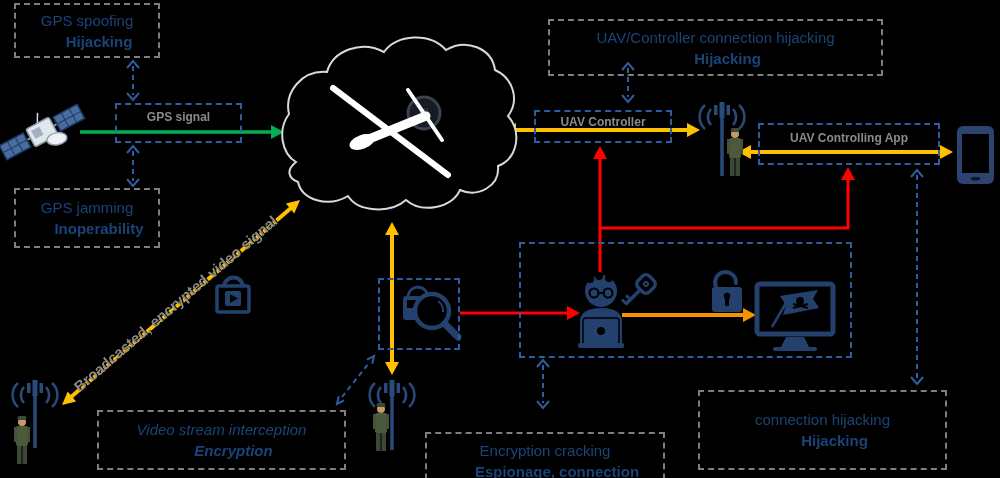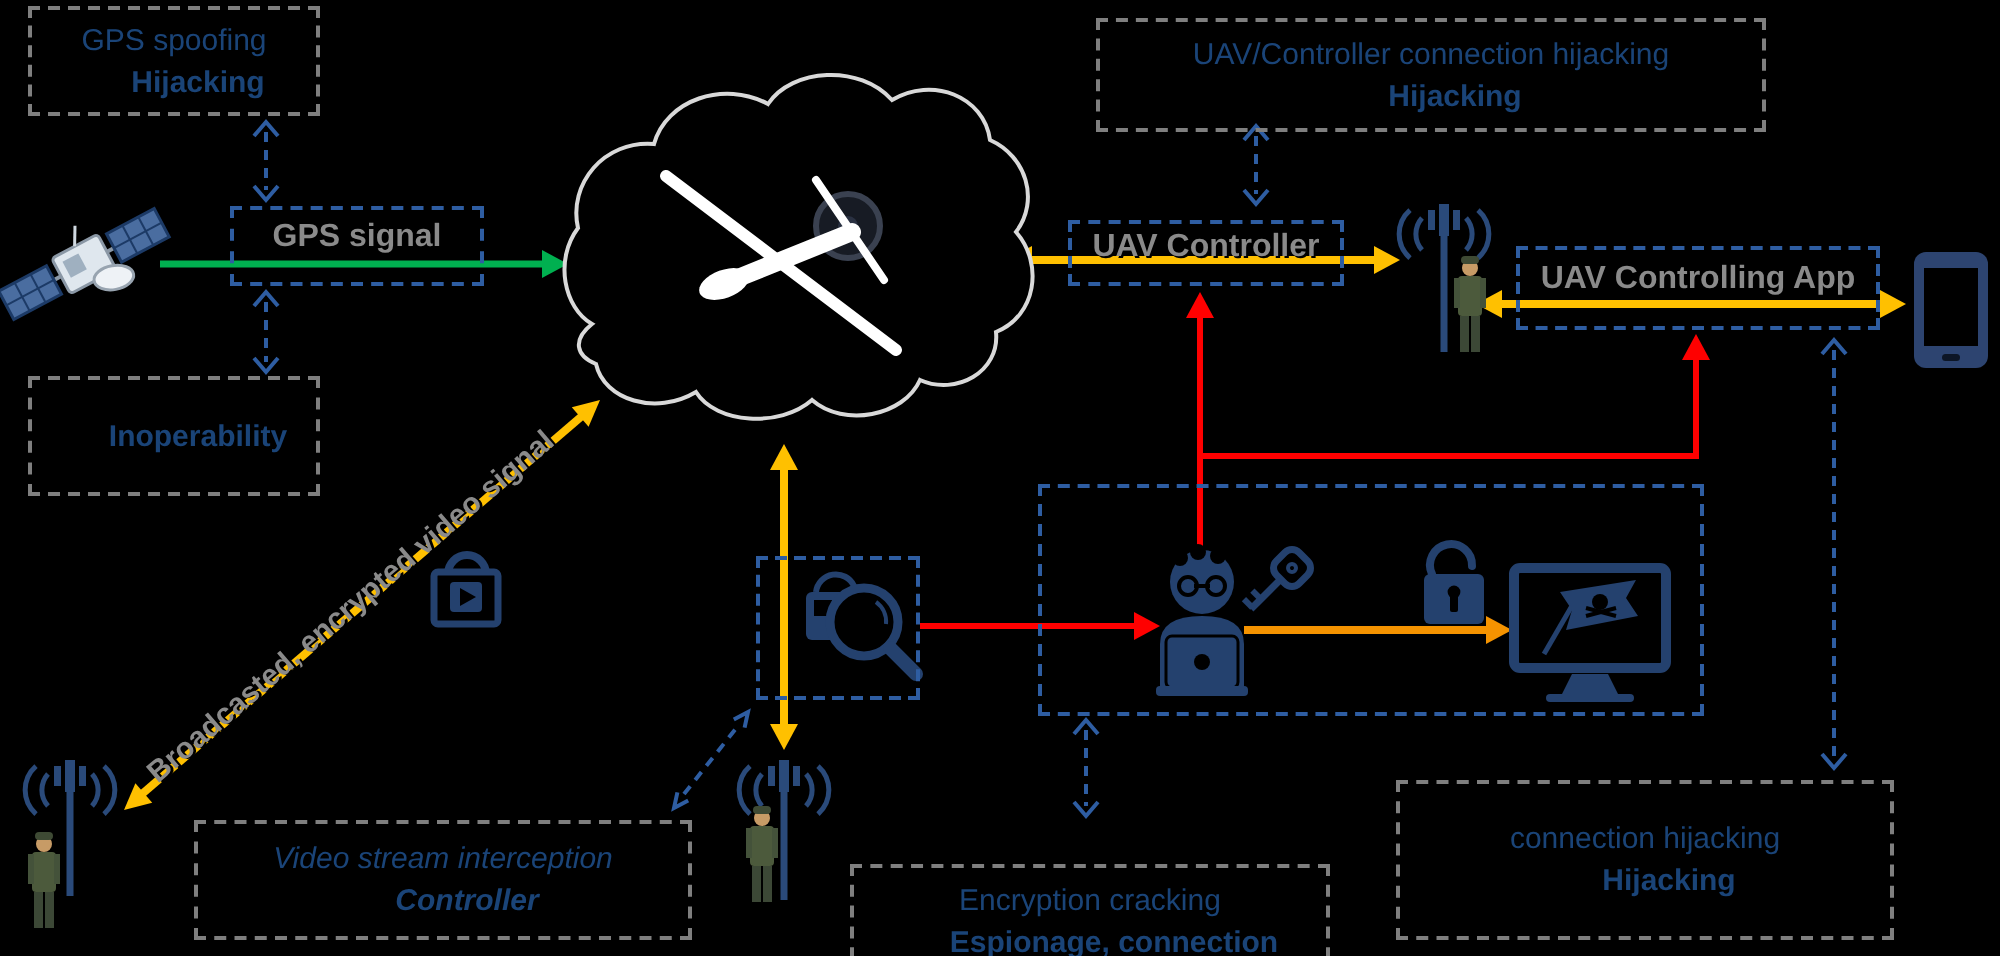--- a/index.html
+++ b/index.html
@@ -4,21 +4,21 @@
 <style>
   html,body{margin:0;padding:0;background:#000;}
   #stage{position:relative;width:1000px;height:478px;background:#000;overflow:hidden;
          font-family:"Liberation Sans",sans-serif;}
   #art{position:absolute;left:0;top:0;z-index:0;}
   .tbox{position:absolute;z-index:2;border:2px dashed #7f7f7f;color:#1a4478;
         display:flex;flex-direction:column;align-items:center;justify-content:center;
         text-align:center;font-size:15px;line-height:21px;box-sizing:border-box;}
   .tbox .impact{font-weight:bold;padding-left:24px;}
   .ebox{position:absolute;z-index:2;border:2px dashed #2e5da2;color:#8a8a8a;font-weight:bold;
-        font-size:16px;display:flex;justify-content:center;box-sizing:border-box;
+        font-size:12px;display:flex;justify-content:center;box-sizing:border-box;
         text-shadow:1px 1px 0 #000;}
   .obox{position:absolute;z-index:1;border:2px dashed #2e5da2;box-sizing:border-box;}
   #diag-label{position:absolute;z-index:2;left:76px;top:380px;color:#8a8a8a;font-weight:bold;
         font-size:15px;white-space:nowrap;transform:rotate(-40.5deg);transform-origin:0 50%;
         text-shadow:1px 1px 0 #000;}
 </style>
 </head>
 <body>
 
 <div id="stage">
@@ -258,31 +258,32 @@
 
 <div class="obox" style="left:378px;top:278px;width:82px;height:72px;"></div>
 <div class="obox" style="left:519px;top:242px;width:333px;height:116px;"></div>
 
 <div class="tbox" style="left:14px;top:3px;width:146px;height:55px;">
   <span class="attack">GPS spoofing</span>
   <span class="impact">Hijacking</span>
 </div>
 
 <div class="tbox" style="left:14px;top:188px;width:146px;height:60px;">
+  <span class="attack">GPS jamming</span>
   <span class="impact">Inoperability</span>
 </div>
 
-<div class="tbox" style="left:548px;top:9px;width:335px;height:57px;">
+<div class="tbox" style="left:548px;top:19px;width:335px;height:57px;">
   <span class="attack">UAV/Controller connection hijacking</span>
   <span class="impact">Hijacking</span>
 </div>
 
 <div class="tbox" style="left:97px;top:410px;width:249px;height:60px;font-style:italic;">
   <span class="attack">Video stream interception</span>
-  <span class="impact">Controller</span>
+  <span class="impact">Encryption</span>
 </div>
 
 <div class="tbox" style="left:425px;top:432px;width:240px;height:58px;">
   <span class="attack">Encryption cracking</span>
   <span class="impact">Espionage, connection</span>
 </div>
 
 <div class="tbox" style="left:698px;top:390px;width:249px;height:80px;">
   <span class="attack">connection hijacking</span>
   <span class="impact">Hijacking</span>

